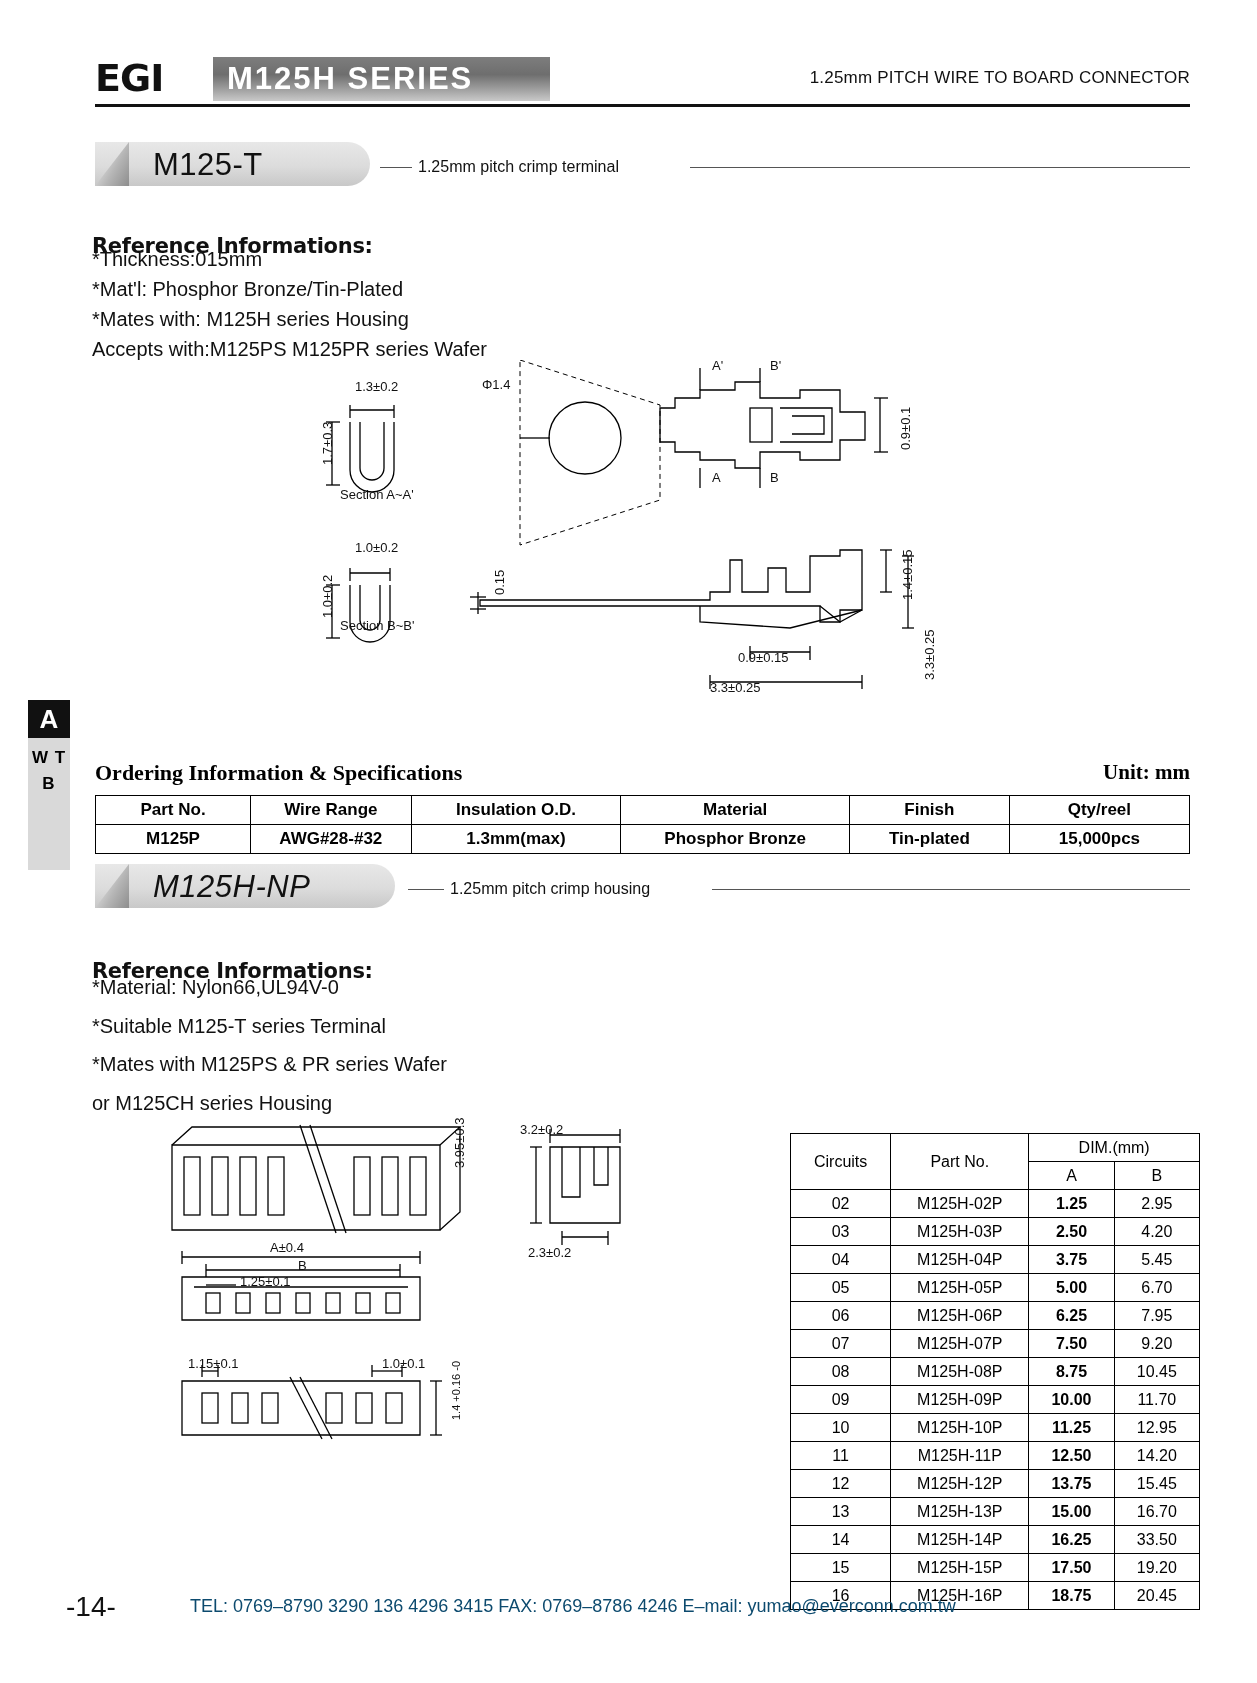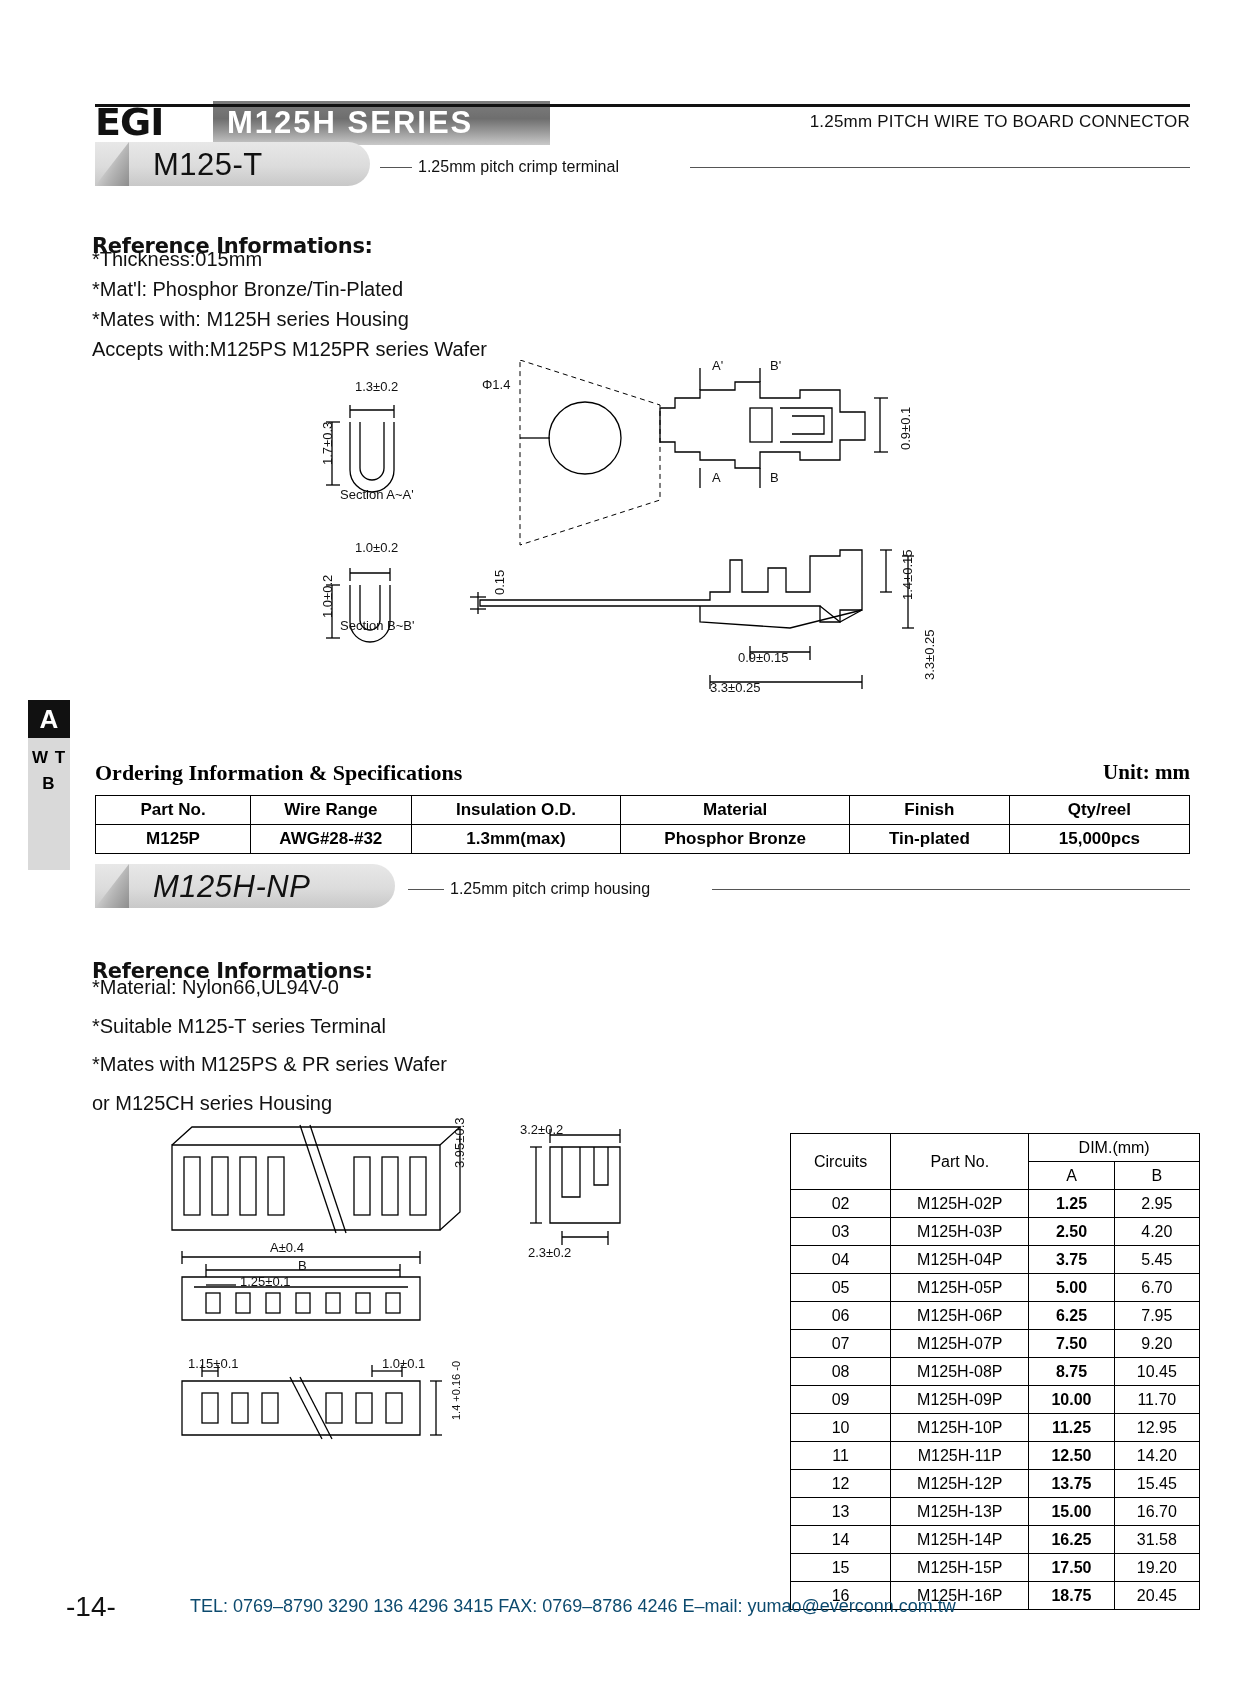--- a/index.html
+++ b/index.html
@@ -8,21 +8,21 @@
     background:#ffffff;
     font-family:"Liberation Sans", sans-serif;
     color:#000;
     position:relative;
     overflow:hidden;
   }
   .page { position:relative; width:1257px; height:1683px; }
 
   
   .header {
-    position:absolute; left:95px; top:57px; width:1095px; height:44px;margin-top:44px;
+    position:absolute; left:95px; top:57px; width:1095px; height:44px;
   }
   .logo {
     position:absolute; left:0; top:2px; width:118px; height:38px;
     font-family:"DejaVu Sans", sans-serif;
     font-weight:bold; font-size:38px; letter-spacing:-1px;
     line-height:38px;
     color:#111;
     -webkit-text-stroke:0px;
   }
   .header-bar {
@@ -466,21 +466,21 @@
         <tr>
           <td>13</td>
           <td>M125H-13P</td>
           <td class="bold">15.00</td>
           <td>16.70</td>
         </tr>
         <tr>
           <td>14</td>
           <td>M125H-14P</td>
           <td class="bold">16.25</td>
-          <td>31.58</td>
+          <td>33.50</td>
         </tr>
         <tr>
           <td>15</td>
           <td>M125H-15P</td>
           <td class="bold">17.50</td>
           <td>19.20</td>
         </tr>
         <tr>
           <td>16</td>
           <td>M125H-16P</td>

